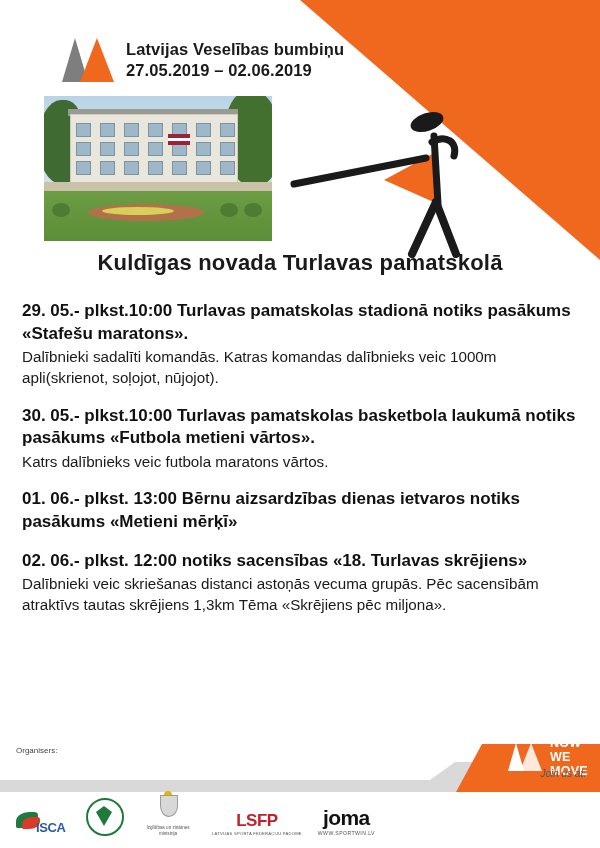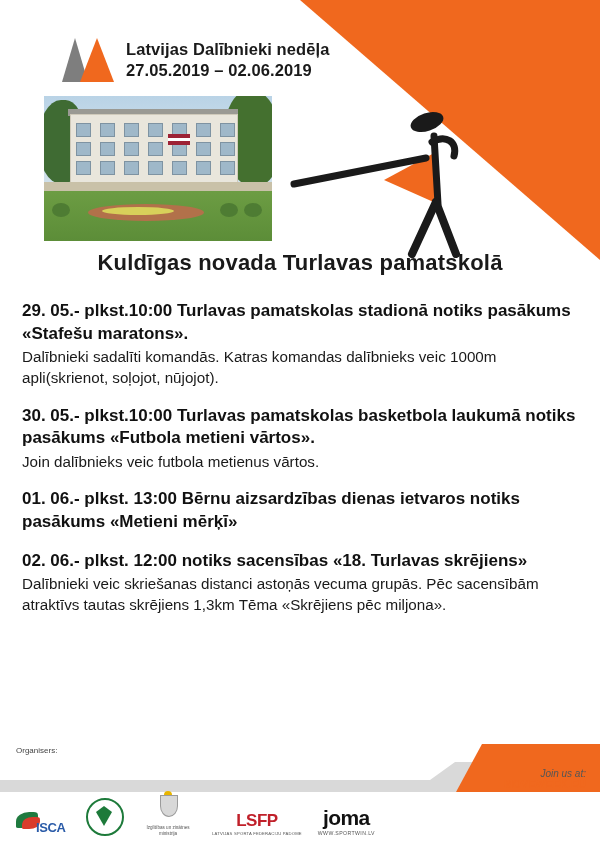--- a/index.html
+++ b/index.html
@@ -492,21 +492,21 @@
 
   <div class="corner-orange"></div>
   <div class="corner-white-slash"></div>
 
   <div class="header">
     <div class="logo-mark">
       <div class="tri-grey"></div>
       <div class="tri-orange"></div>
     </div>
     <div class="header-text">
-      <div class="line1">Latvijas Dalībnieki nedēļa</div>
+      <div class="line1">Latvijas Veselības bumbiņu</div>
       <div class="line2">27.05.2019 – 02.06.2019</div>
     </div>
   </div>
 
   <div class="photo">
     <div class="sky"></div>
     <div class="tree-l"></div>
     <div class="tree-r"></div>
     <div class="roof"></div>
     <div class="building"></div>
@@ -566,34 +566,45 @@
 
   <div class="school-title">Kuldīgas novada  Turlavas pamatskolā</div>
 
   <div class="events">
     <div class="event">
       <div class="event-head">29. 05.- plkst.10:00 Turlavas pamatskolas stadionā notiks pasākums «Stafešu maratons».</div>
       <div class="event-body">Dalībnieki sadalīti komandās. Katras komandas dalībnieks veic 1000m apli(skrienot, soļojot, nūjojot).</div>
     </div>
     <div class="event">
       <div class="event-head">30. 05.- plkst.10:00 Turlavas pamatskolas basketbola laukumā notiks pasākums «Futbola metieni vārtos».</div>
-      <div class="event-body">Join dalībnieks  veic futbola metienus vārtos.</div>
+      <div class="event-body">Katrs dalībnieks  veic futbola maratons vārtos.</div>
     </div>
     <div class="event">
       <div class="event-head">01. 06.- plkst. 13:00  Bērnu aizsardzības dienas ietvaros notiks pasākums «Metieni mērķī»</div>
     </div>
     <div class="event">
       <div class="event-head">02. 06.- plkst. 12:00 notiks sacensības «18. Turlavas skrējiens»</div>
       <div class="event-body">Dalībnieki veic skriešanas distanci astoņās vecuma grupās. Pēc sacensībām atraktīvs tautas skrējiens  1,3km Tēma «Skrējiens pēc miljona».</div>
     </div>
   </div>
 
   <div class="bottom-band">
     <div class="band-grey"></div>
     <div class="band-orange"></div>
+    <div class="nwm">
+      <div class="nwm-logo">
+        <div class="t1"></div>
+        <div class="t2"></div>
+      </div>
+      <div class="nwm-text">
+        <div>NOW</div>
+        <div>WE</div>
+        <div>MOVE</div>
+      </div>
+    </div>
     <div class="joinus">
       <div class="ju1">Join us at:</div>
       <div class="ju2">MOVEWEEK.EU</div>
     </div>
   </div>
 
   <div class="organisers">
     <div class="org-label">Organisers:</div>
     <div class="org-row">
 

